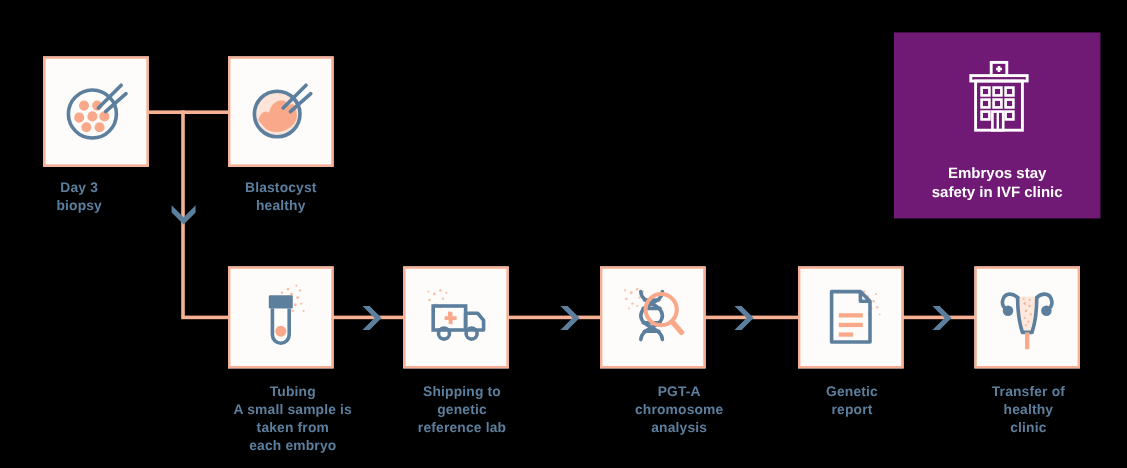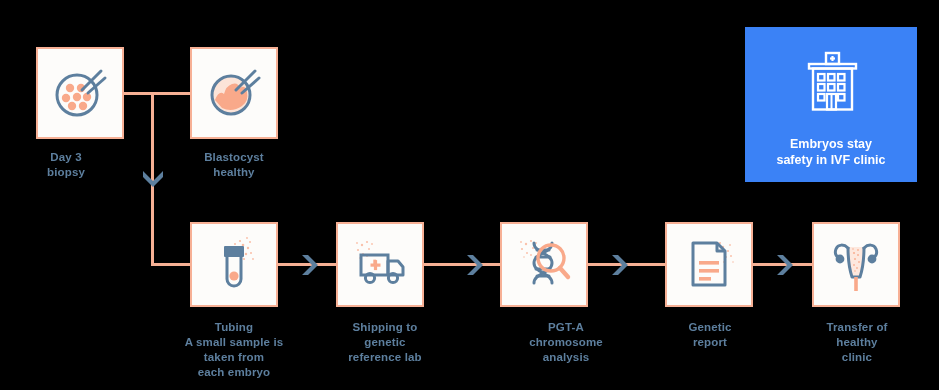--- a/index.html
+++ b/index.html
@@ -36,21 +36,21 @@
     font-size:11.5px;
     line-height:15px;
     text-align:center;
     letter-spacing:.15px;
     white-space:pre-line;
   }
 
   
   .clinic{
     position:absolute;
-    background:#3b82f6;
+    background:#701a75;
     display:flex;flex-direction:column;
     align-items:center;justify-content:center;
     box-sizing:border-box;
     padding-top:6px;
   }
   .clinic-text{
     color:#ffffff;font-weight:bold;font-size:12.5px;line-height:16px;
     text-align:center;margin-top:12px;white-space:pre-line;
   }
 </style>
@@ -166,21 +166,21 @@
           <circle cx="51" cy="26" r=".9"></circle>
             <circle cx="37" cy="22" r="1"></circle>
             <circle cx="45" cy="5" r=".9"></circle>
         </g>
         <rect x="22" y="13" width="20" height="11" rx="1" fill="#5d7f9e"></rect>
         <path d="M25 24 L25 46 a7 7 0 0 0 14 0 L39 24" fill="none" stroke="#5d7f9e" stroke-width="3" stroke-linejoin="round"></path>
         <circle cx="32" cy="43" r="4.6" fill="#f9a98a"></circle>
       </svg>
     </span>
   </div>
-  <div class="label" style="left:174px;top:320px;width:120px;">Tubing
+  <div class="label" style="left:184px;top:320px;width:120px;">Tubing
 A small sample is
 taken from
 each embryo</div>
 
   <div class="card" style="left:336px;top:222px;width:88px;height:85px;">
     <span>
       <svg width="64" height="64" viewBox="0 0 64 64" aria-hidden="true">
         <g fill="#f9a98a" opacity=".7">
           <circle cx="14" cy="12" r="1.2"></circle>
             <circle cx="19" cy="9" r="1.1"></circle>

